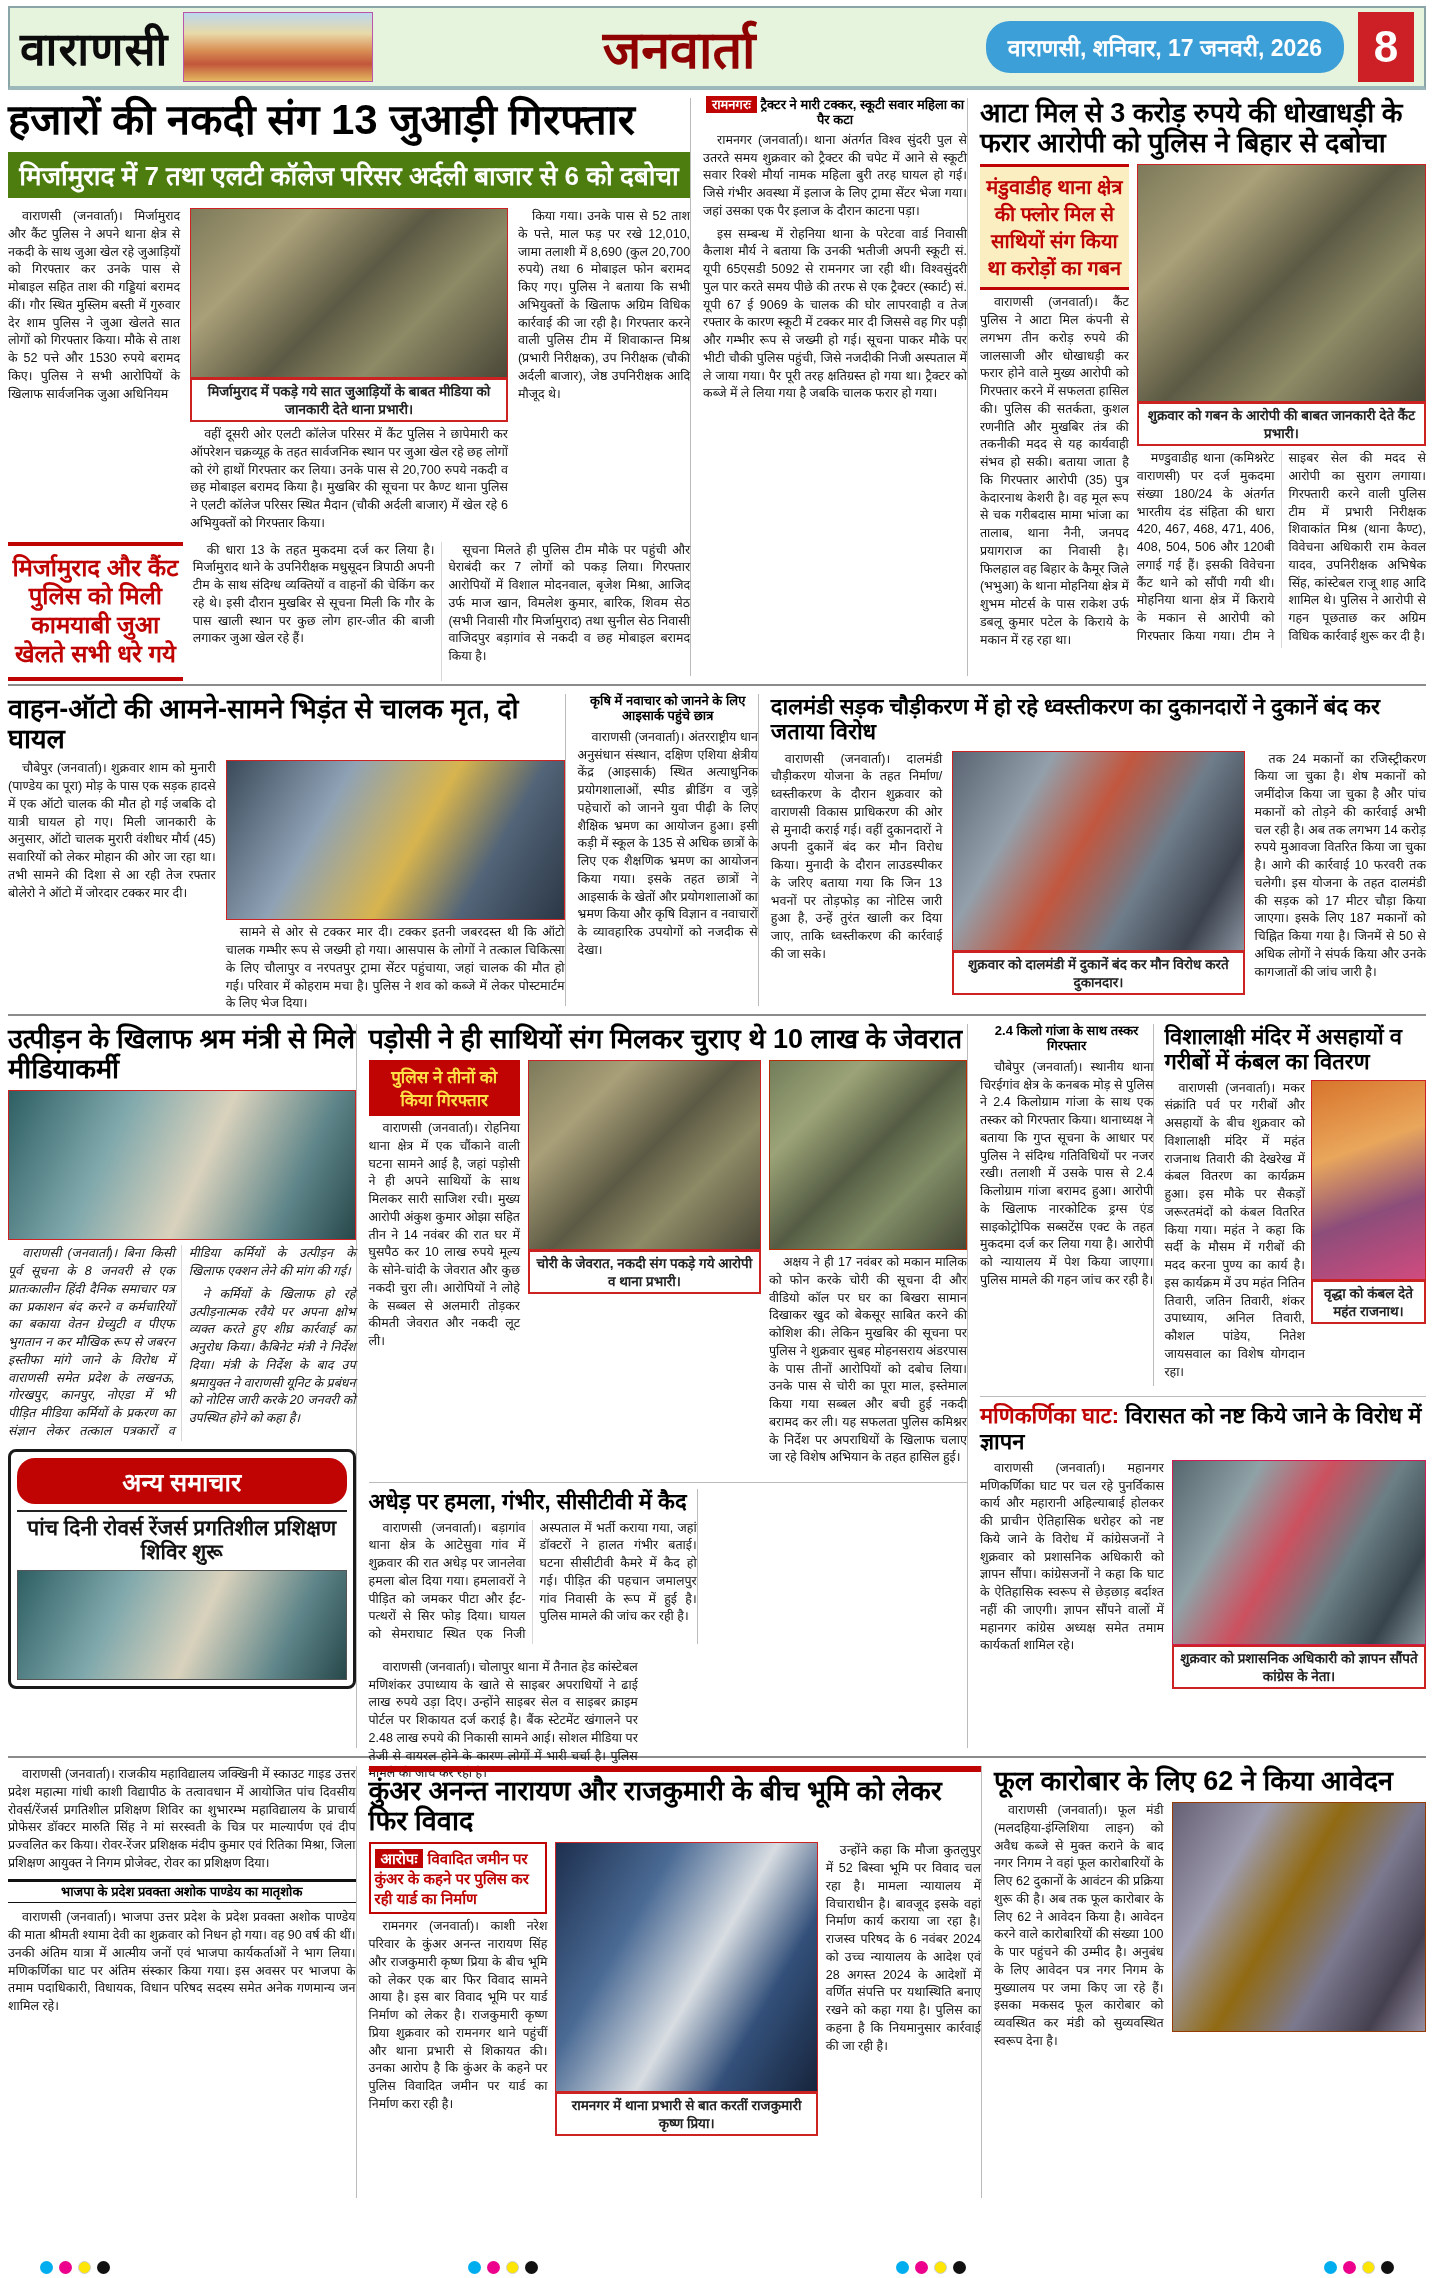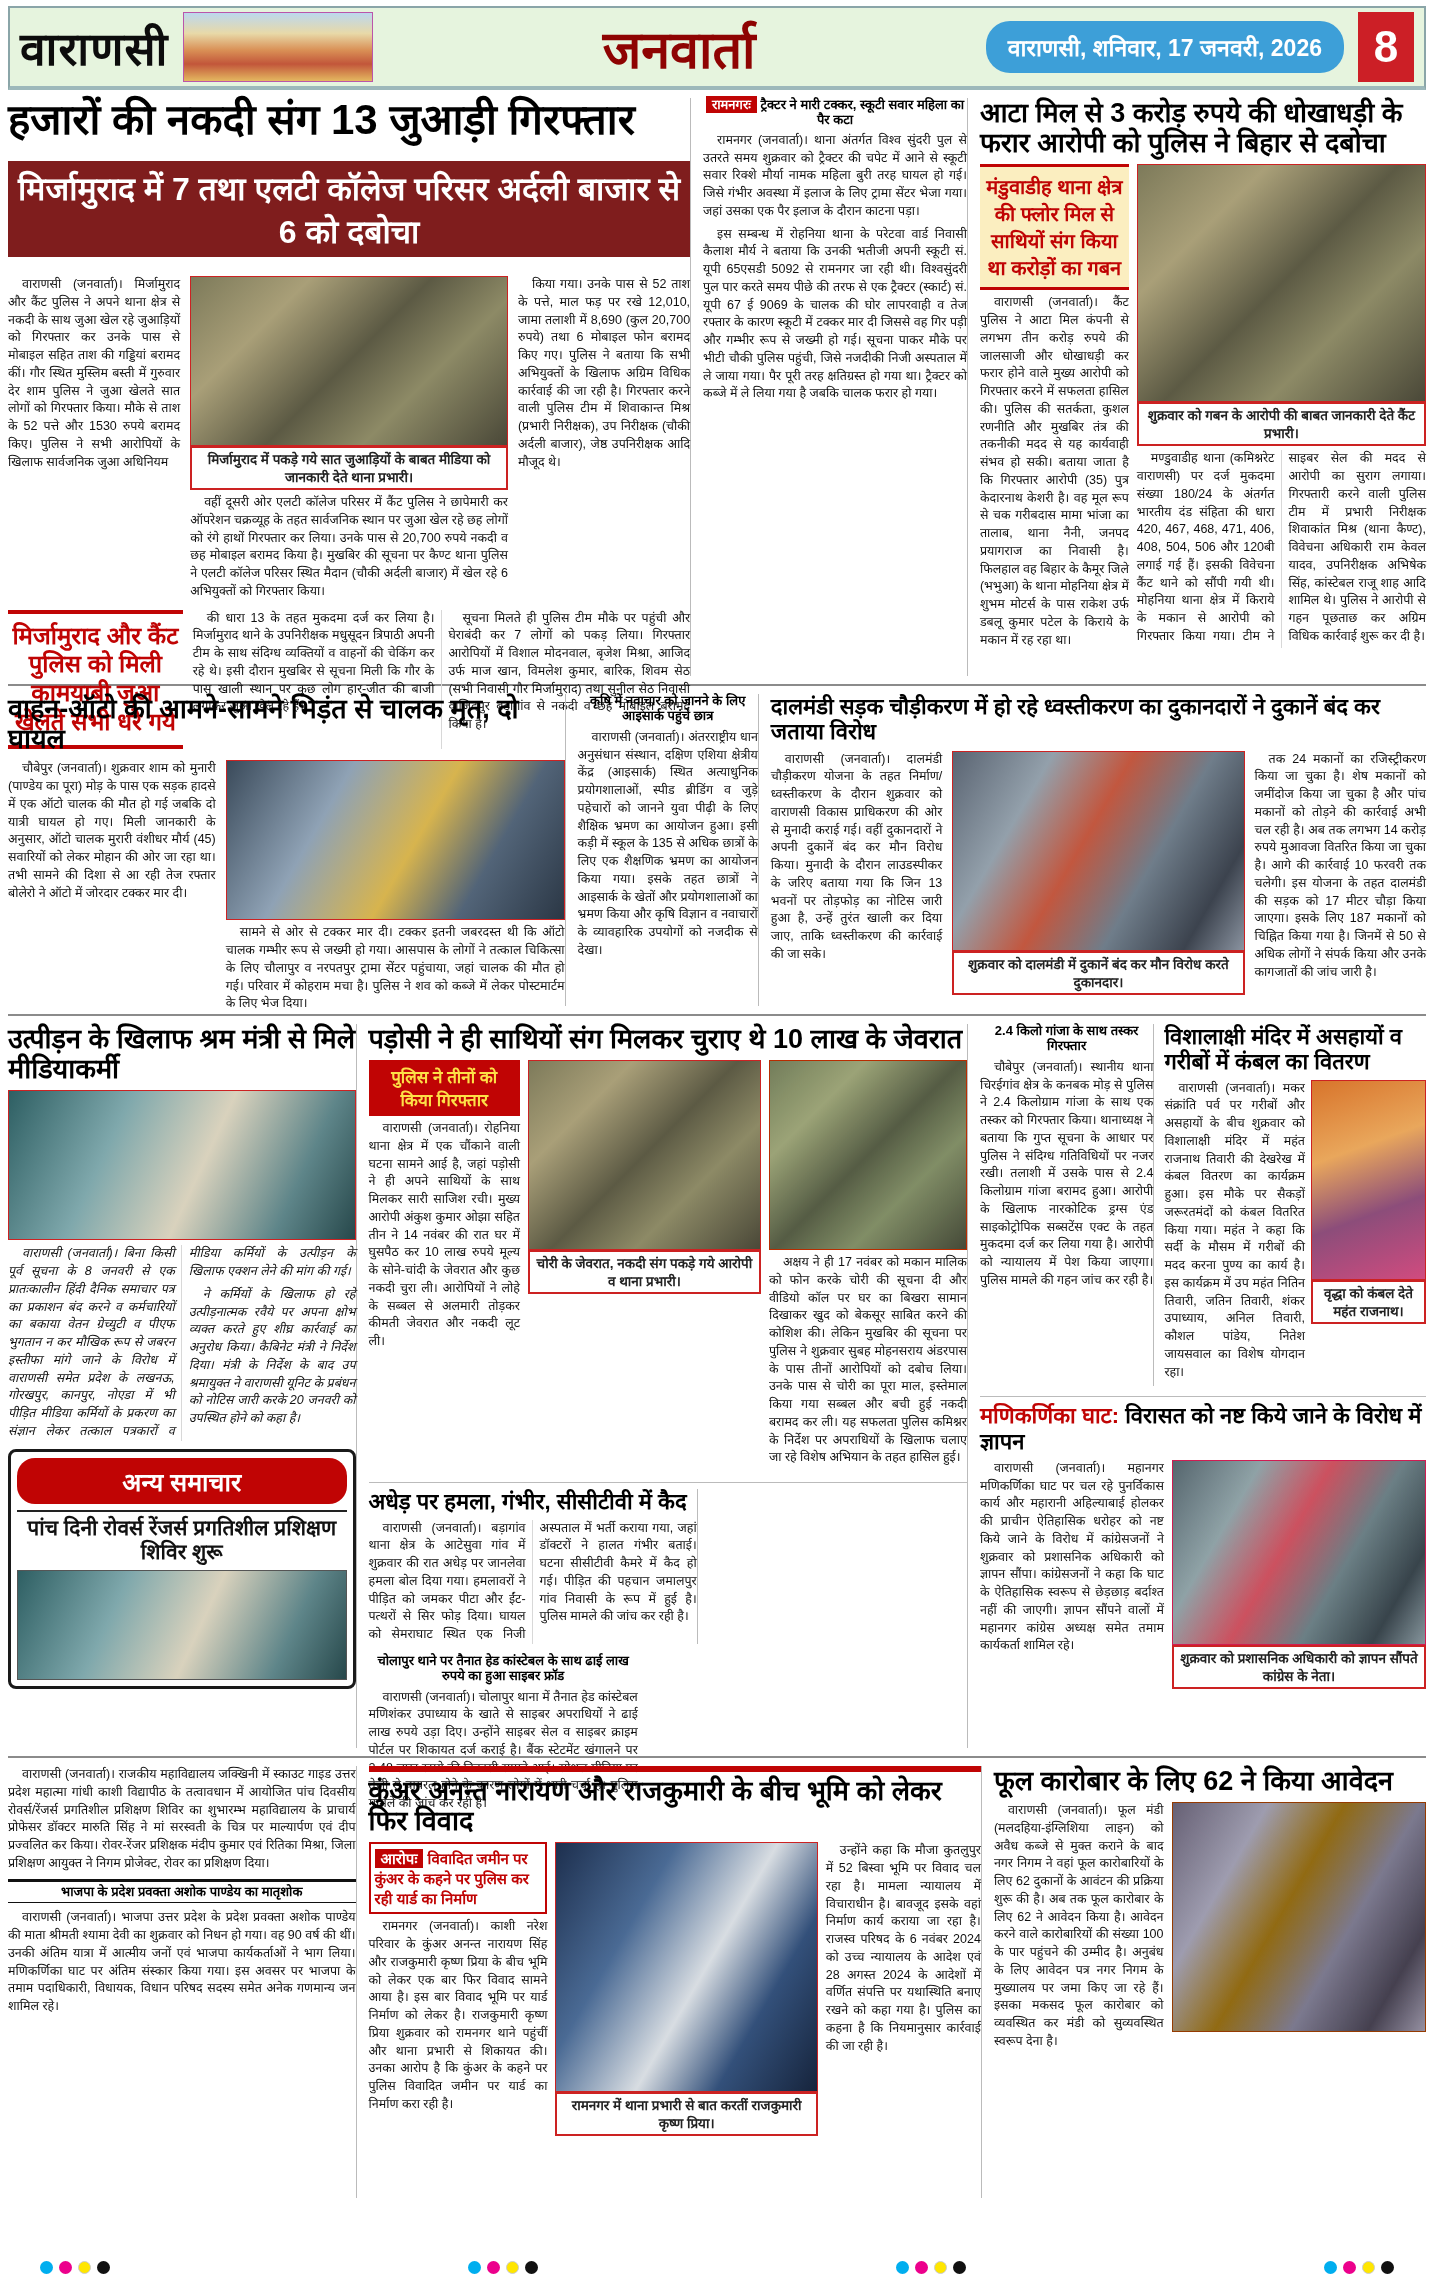--- a/index.html
+++ b/index.html
@@ -14,21 +14,21 @@
       linear-gradient(180deg,#bcd8ee 0%,#e8d9a8 30%,#d98f55 55%,#c2563a 75%,#e4b860 100%); flex:none; }
   .mast-title { flex:1; text-align:center; font-size:52px; font-weight:bold; color:#8e0302; }
   .mast-pill { background:#3d9fd8; color:#fff; font-weight:bold; font-size:23px; border-radius:24px; padding:10px 22px; white-space:nowrap; }
   .mast-page { background:#cc1f26; color:#fff; font-weight:bold; font-size:44px; width:56px; height:70px; display:flex; align-items:center; justify-content:center; flex:none; }
 
   
   .h-main { font-size:42px; line-height:1.05; font-weight:bold; color:#000; }
   .h2 { font-size:27px; line-height:1.12; font-weight:bold; color:#000; }
   .h3 { font-size:22px; line-height:1.15; font-weight:bold; color:#000; }
   .h4 { font-size:13px; line-height:1.15; font-weight:bold; color:#000; }
-  .redbar { background:#7f1d1d; color:#fff; font-weight:bold; font-size:32px; text-align:center; padding:5px 4px; margin:19px 0; }
+  .redbar { background:#4d7c0f; color:#fff; font-weight:bold; font-size:26px; text-align:center; padding:5px 4px; margin:10px 0; }
   .body-txt { font-size:12.5px; line-height:1.42; text-align:justify; color:#101010; }
   .body-txt p { margin-bottom:5px; text-indent:14px; }
   .cols2 { column-count:2; column-gap:14px; column-rule:1px solid #d8d8d8; }
   .caption { border:2px solid #c22; background:#fff; font-size:13.5px; font-weight:bold; text-align:center; padding:2px 4px; color:#222; }
   .ph { width:100%; border:1px solid #c22; }
   .ph-police { background:linear-gradient(135deg,#7d7a5a 0%,#a99f78 25%,#5c5a44 50%,#8d8a66 70%,#4a4838 100%); }
   .ph-crowd { background:linear-gradient(120deg,#5a6472 0%,#93a0ab 25%,#c2573f 45%,#6f7d8a 65%,#3c434e 85%,#8a93a0 100%); }
   .ph-event { background:linear-gradient(115deg,#2e5f63 0%,#7fa8ac 30%,#d9d2bd 55%,#5e8589 80%,#27484b 100%); }
   .ph-road { background:linear-gradient(120deg,#3a4a5a 0%,#8fa2b5 30%,#d7b44e 55%,#526478 75%,#2b3745 100%); }
   .ph-car { background:linear-gradient(120deg,#1d2f4e 0%,#4a6a94 30%,#d8dde2 55%,#33507a 75%,#16243c 100%); }
@@ -201,21 +201,20 @@
         </div>
       </div>
       <div style="display:flex; gap:10px; margin-top:10px; border-top:1px solid #bbb; padding-top:6px;flex-direction:column;">
         <div style="width:55%;" class="vline">
           <div class="h3">अधेड़ पर हमला, गंभीर, सीसीटीवी में कैद</div>
           <div class="body-txt cols2" style="margin-top:5px;">
             <p>वाराणसी (जनवार्ता)। बड़ागांव थाना क्षेत्र के आटेसुवा गांव में शुक्रवार की रात अधेड़ पर जानलेवा हमला बोल दिया गया। हमलावरों ने पीड़ित को जमकर पीटा और ईंट-पत्थरों से सिर फोड़ दिया। घायल को सेमराघाट स्थित एक निजी अस्पताल में भर्ती कराया गया, जहां डॉक्टरों ने हालत गंभीर बताई। घटना सीसीटीवी कैमरे में कैद हो गई। पीड़ित की पहचान जमालपुर गांव निवासी के रूप में हुई है। पुलिस मामले की जांच कर रही है।</p>
           </div>
         </div>
         <div style="width:45%;">
-          <div class="h4" style="text-align:center;">चोलापुर थाने पर तैनात हेड कांस्टेबल के साथ ढाई लाख रुपये का हुआ साइबर फ्रॉड</div>
           <div class="body-txt" style="margin-top:5px;">
             <p>वाराणसी (जनवार्ता)। चोलापुर थाना में तैनात हेड कांस्टेबल मणिशंकर उपाध्याय के खाते से साइबर अपराधियों ने ढाई लाख रुपये उड़ा दिए। उन्होंने साइबर सेल व साइबर क्राइम पोर्टल पर शिकायत दर्ज कराई है। बैंक स्टेटमेंट खंगालने पर 2.48 लाख रुपये की निकासी सामने आई। सोशल मीडिया पर तेजी से वायरल होने के कारण लोगों में भारी चर्चा है। पुलिस मामले की जांच कर रही है।</p>
           </div>
         </div>
       </div>
     </div>
 
     <div style="width:32%;">
       <div style="display:flex; gap:10px;">
         <div style="width:40%;" class="vline">

